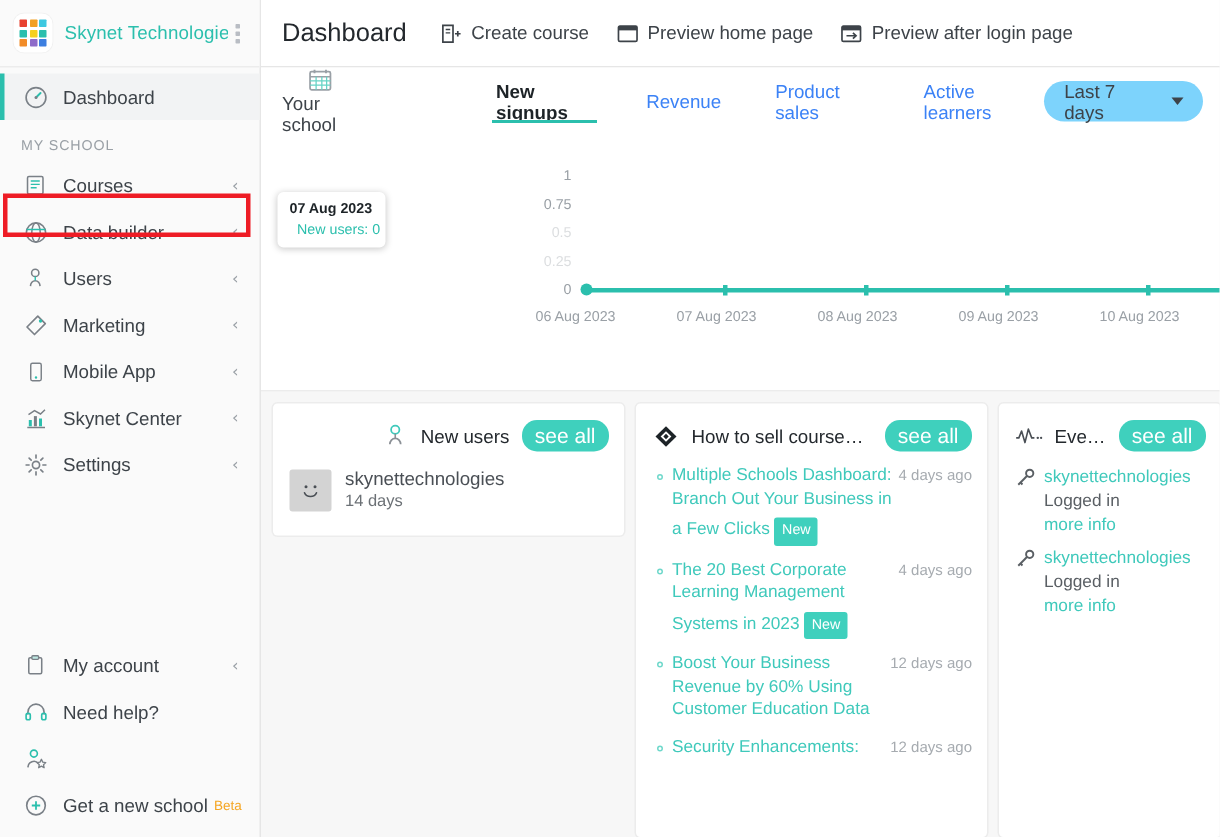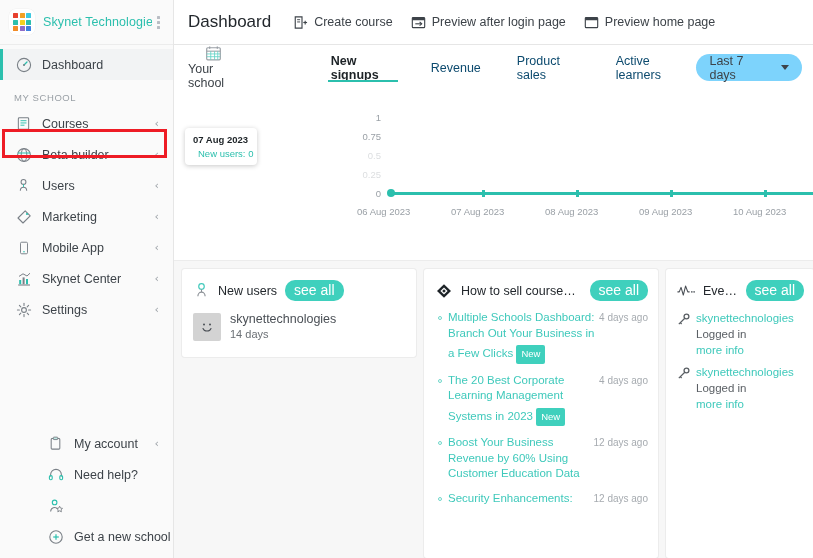--- a/index.html
+++ b/index.html
@@ -64,21 +64,21 @@
   .sidebar-spacer { flex: 1 1 auto; }
 
   .upgrade-wrap { padding: 8px 13px 10px 13px; }
   .upgrade-btn {
     width: 148px; height: 27px; border-radius: 14px; background: #f81894;
     color: #fff; font-size: 12.5px; display:flex; align-items:center;
     justify-content:center; position: relative; cursor:pointer; border: none;
   }
   .upgrade-btn .arrows { position: absolute; right: 12px; font-size: 11px; color:#fff; }
 
-  .footer-nav { padding-bottom: 6px; margin-left: 32px; }
+  .footer-nav { padding-bottom: 6px; }
 
   
   .main { flex: 1 1 auto; height: 558px; display:flex; flex-direction: column; background:#f7f7f7; position:relative; }
 
   .topbar {
     height: 45px; background: #fff; border-bottom: 1px solid #e6e6e6;
     display:flex; align-items:center; padding-left: 14px; gap: 0px;
   }
   .page-title { font-size: 17px; color:#23282d; font-weight: 400; margin-right: 22px; }
   .topaction { display:flex; align-items:center; font-size: 12.5px; color:#3d4349; margin-right: 18px; cursor:pointer; }
@@ -86,21 +86,21 @@
 
   .chartcard {
     background:#fff; margin: 0; border-bottom: 1px solid #ececec;
     height: 216px; position: relative;
   }
   .chart-head { height: 45px; display:flex; align-items:center; padding: 0 14px 0 14px; }
   .school { display:flex; align-items:center; font-size: 12.5px; color:#3d4349;flex-direction:column; }
   .school .ico { margin-right: 8px; display:flex; }
   .tabs { display:flex; align-items:center; margin-left: 72px; gap: 12px; height: 45px; }
   .tab {
-    font-size: 12.5px; color:#0c4a6e; padding: 0 12px; height: 45px;
+    font-size: 12.5px; color:#3b82f6; padding: 0 12px; height: 45px;
     display:flex; align-items:center; cursor:pointer; position: relative;
   }
   .tab.active { color:#1d2327; font-weight: 700; }
   .tab.active::after {
     content:""; position:absolute; left: 9px; right: 9px; bottom: 8px; height: 2.5px; background: #2bbfad;
   }
   .daterange {
     margin-left: auto; margin-right: 6px; background:#7dd3fc; border-radius: 15px;
     height: 27px; padding: 0 13px; display:flex; align-items:center; gap: 16px;
     font-size: 12.5px; color:#3d4349; cursor:pointer;
@@ -118,21 +118,21 @@
     position:absolute; left: 186px; top: 156px; width: 72px;
     background:#fff; border-radius: 4px; box-shadow: 0 1px 5px rgba(0,0,0,.22);
     padding: 6px 7px 6px 8px; z-index: 12;
   }
   .tooltip .t-date { font-size: 9.5px; font-weight: 700; color:#1d2327; white-space:nowrap; }
   .tooltip .t-val { font-size: 9.5px; color:#2bbfad; white-space:nowrap; margin-top:3px; padding-left:5px;}
 
   
   .cards { display:flex; gap: 8px; padding: 8px 8px 0 8px; flex:1 1 auto; align-items:flex-start; }
   .card { background:#fff; border-radius: 3px; box-shadow: 0 0 0 1px #ececec; }
-  .card-head { display:flex; align-items:center; padding: 11px 10px 9px 11px; }
+  .card-head { display:flex; align-items:center; padding: 11px 10px 9px 11px; justify-content: flex-end; }
   .card-head .ico { margin-right: 8px; display:flex; flex:0 0 auto; }
   .card-title { font-size: 12.5px; color:#23282d; white-space:nowrap; overflow:hidden; text-overflow:ellipsis; }
   .seeall {
     margin-left: 8px; background:#3fd0bd; color:#fff; font-size: 14px;
     border-radius: 10px; padding: 2px 9px 3px 9px; cursor:pointer; white-space:nowrap; flex:0 0 auto;
   }
 
   .card-newusers { width: 234px; height: 88px; }
   .user-row { display:flex; align-items:center; padding: 2px 11px 0 11px; }
   .avatar {
@@ -220,21 +220,21 @@
 
       <div class="nav-item">
         <span class="ico">
           <svg width="16" height="16" viewBox="0 0 16 16">
               <circle cx="8" cy="8" r="6.4" fill="none" stroke="#7a8087" stroke-width="1.1"></circle>
               <ellipse cx="8" cy="8" rx="2.8" ry="6.4" fill="none" stroke="#7a8087" stroke-width="1"></ellipse>
               <line x1="1.8" y1="6" x2="14.2" y2="6" stroke="#2bbfad" stroke-width="1"></line>
               <line x1="1.8" y1="10" x2="14.2" y2="10" stroke="#2bbfad" stroke-width="1"></line>
             </svg>
         </span>
-        <span class="lbl">Beta builder</span>
+        <span class="lbl">Data builder</span>
         <span class="chev">‹</span>
       </div>
 
       <div class="nav-item">
         <span class="ico">
           <svg width="15" height="15" viewBox="0 0 16 16">
               <circle cx="8" cy="4.2" r="2.6" fill="none" stroke="#7a8087" stroke-width="1.1"></circle>
               <path d="M4.6 13.6 a3.4 3.8 0 0 1 6.8 0" fill="none" stroke="#7a8087" stroke-width="1.1"></path>
               <line x1="8" y1="6.8" x2="8" y2="9.6" stroke="#2bbfad" stroke-width="1"></line>
             </svg>
@@ -368,35 +368,35 @@
             </svg>
         </span>
         <span>Create course</span>
       </div>
 
       <div class="topaction">
         <span class="ico">
           <svg width="15" height="15" viewBox="0 0 16 16">
               <rect x="1.4" y="2.6" width="13.2" height="10.8" rx="1" fill="none" stroke="#3d4349" stroke-width="1.2"></rect>
               <rect x="1.4" y="2.6" width="13.2" height="3" fill="#3d4349"></rect>
-              <line x1="4.6" y1="9.4" x2="11.4" y2="9.4" stroke="#3d4349" stroke-width="1.2"></line>
-              <path d="M9.2 7.4 L11.4 9.4 L9.2 11.4" fill="none" stroke="#3d4349" stroke-width="1.2"></path>
-            </svg>
-        </span>
-        <span>Preview after login page</span>
+            </svg>
+        </span>
+        <span>Preview home page</span>
       </div>
 
       <div class="topaction">
         <span class="ico">
           <svg width="15" height="15" viewBox="0 0 16 16">
               <rect x="1.4" y="2.6" width="13.2" height="10.8" rx="1" fill="none" stroke="#3d4349" stroke-width="1.2"></rect>
               <rect x="1.4" y="2.6" width="13.2" height="3" fill="#3d4349"></rect>
-            </svg>
-        </span>
-        <span>Preview home page</span>
+              <line x1="4.6" y1="9.4" x2="11.4" y2="9.4" stroke="#3d4349" stroke-width="1.2"></line>
+              <path d="M9.2 7.4 L11.4 9.4 L9.2 11.4" fill="none" stroke="#3d4349" stroke-width="1.2"></path>
+            </svg>
+        </span>
+        <span>Preview after login page</span>
       </div>
     </div>
 
     <div class="chartcard">
       <div class="chart-head">
         <div class="school">
           <span class="ico">
             <svg width="17" height="17" viewBox="0 0 16 16">
                 <rect x="1.6" y="2.6" width="12.8" height="11.4" rx="1" fill="none" stroke="#9aa0a6" stroke-width="1.1"></rect>
                 <line x1="1.6" y1="5.8" x2="14.4" y2="5.8" stroke="#9aa0a6" stroke-width="1"></line>

